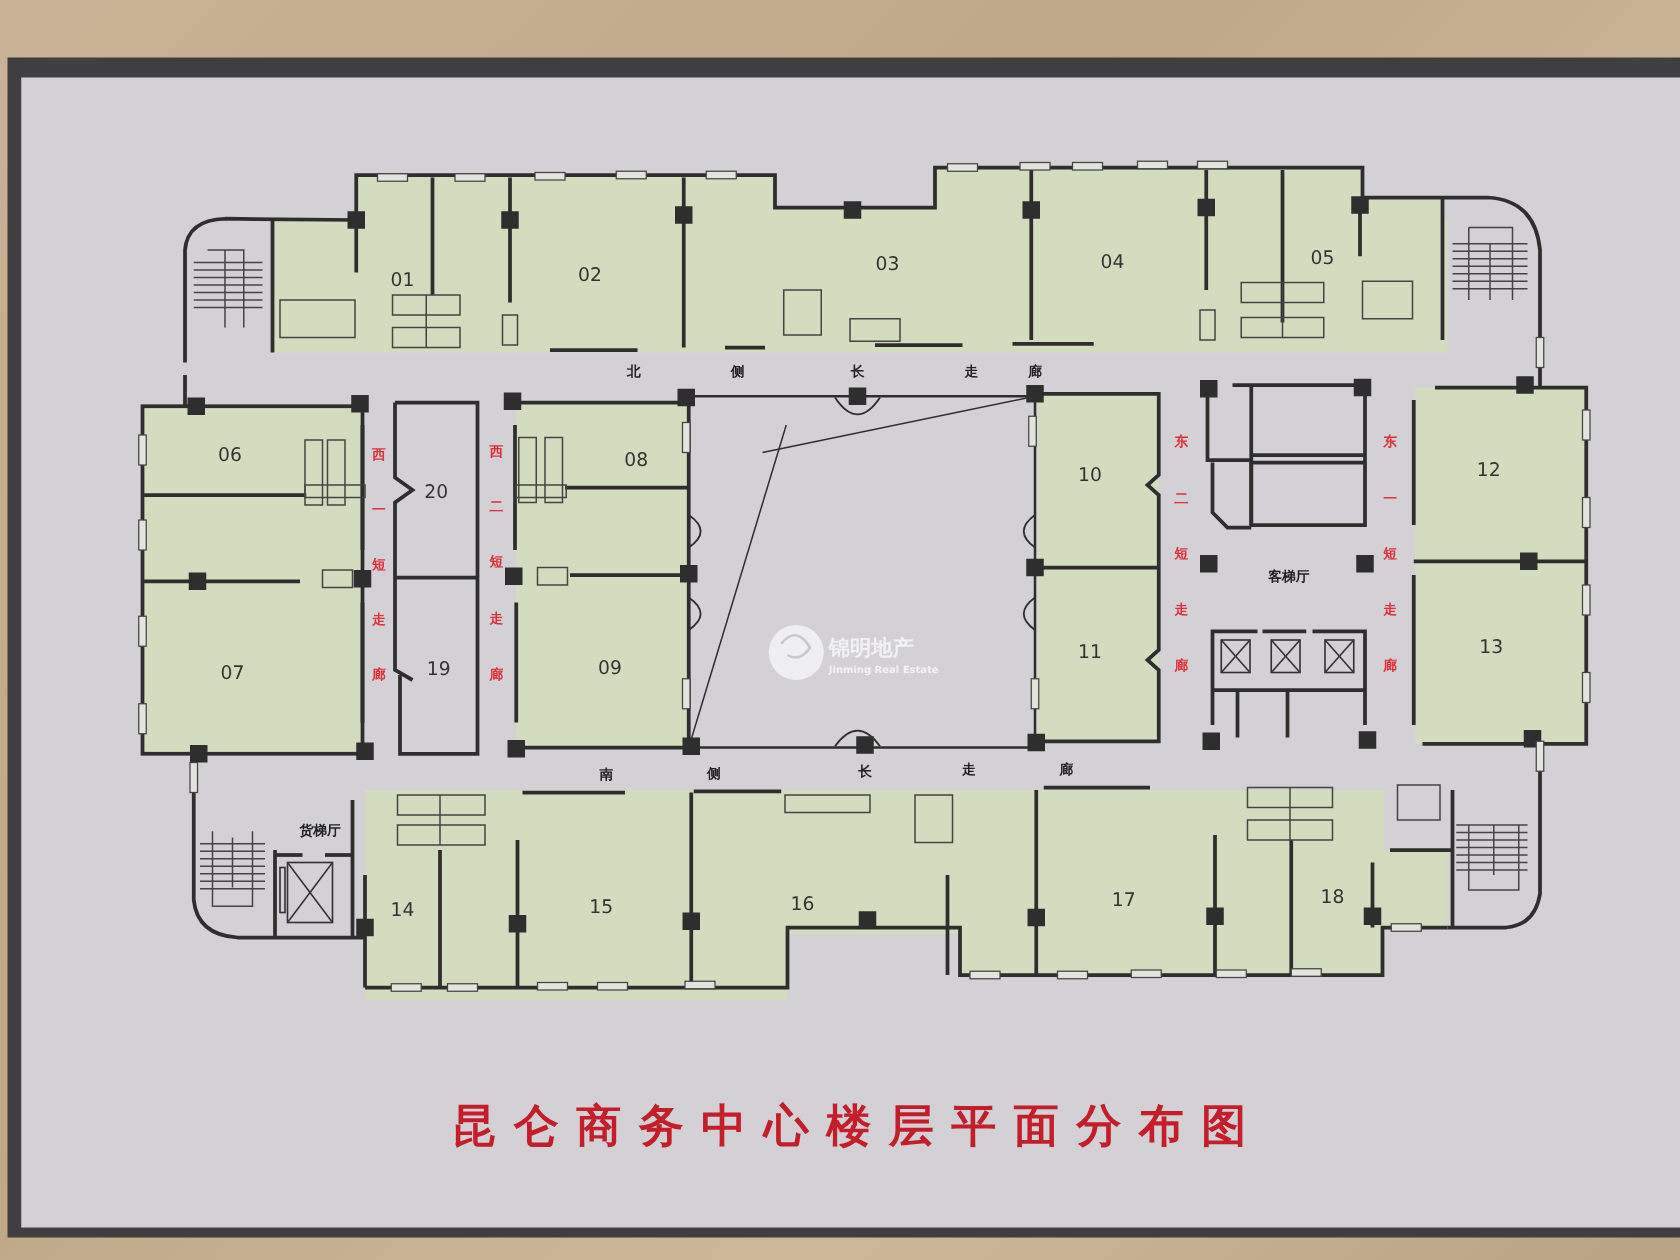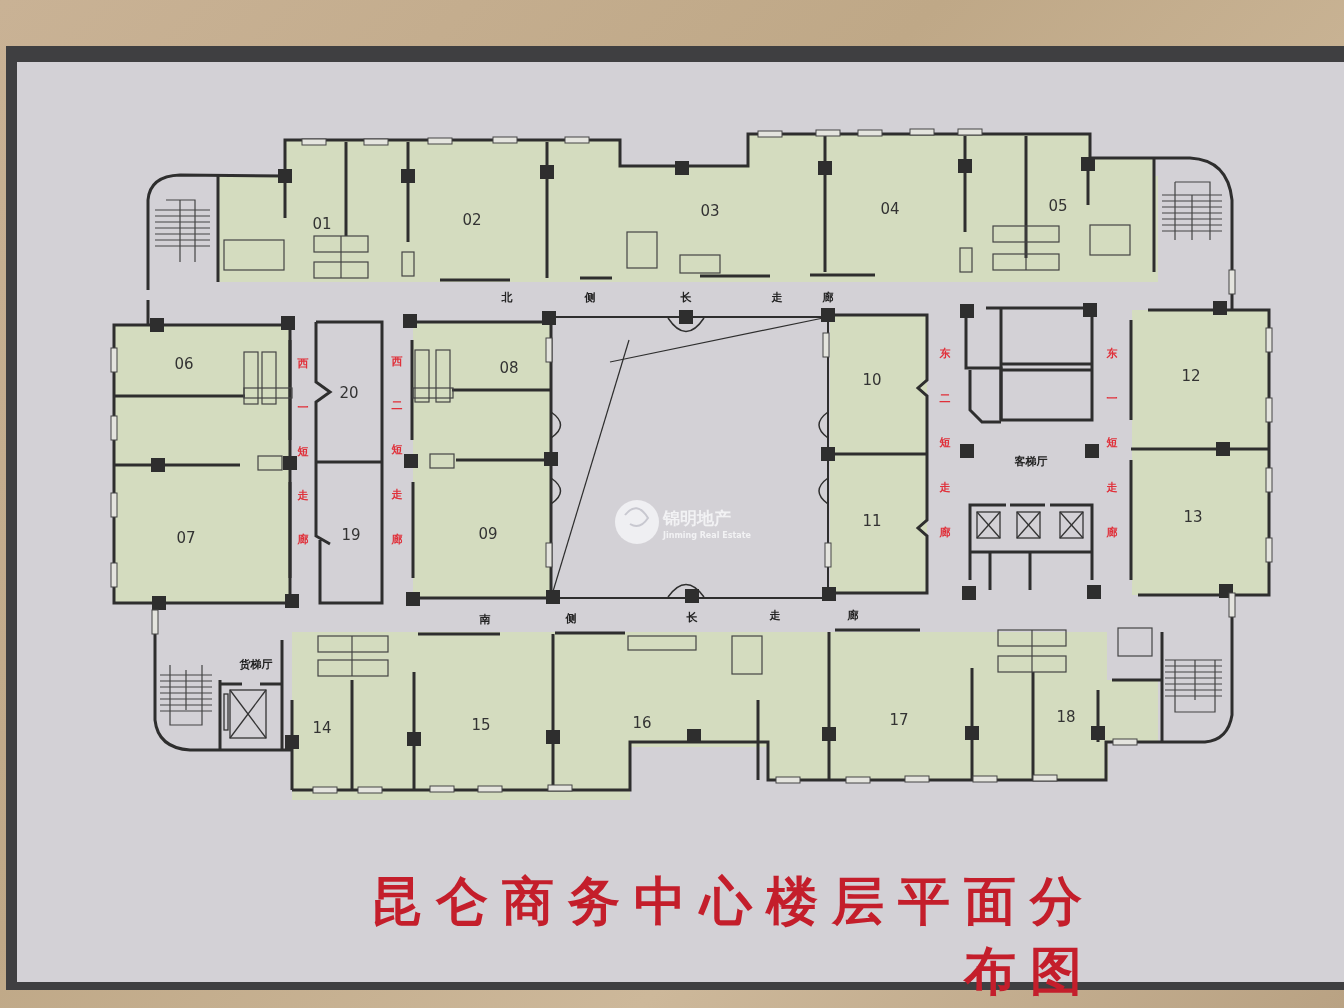--- a/index.html
+++ b/index.html
@@ -12,23 +12,23 @@
     .board {
       position: absolute; left: 6px; top: 46px; width: 1338px; height: 944px;
       background: #3f3f41;
     }
     .panel {
       position: absolute; left: 17px; top: 62px; width: 1327px; height: 920px;
       background: #d3d1d6;
     }
     svg.plan { position: absolute; left: 0; top: 0; }
     .title {
-      position: absolute; left: 316px; top: 866px; width: 780px; height: 70px;
+      position: absolute; left: 296px; top: 866px; width: 780px; height: 70px;
       color: #c41e2b; font-family: "DejaVu Serif", serif; font-weight: bold;
-      font-size: 52px; letter-spacing: 14px; text-align: right; line-height: 70px;
+      font-size: 36px; letter-spacing: 14px; text-align: center; line-height: 70px;
     }
     .room-label { font-family: "DejaVu Sans", sans-serif; font-size: 15px; fill: #333; }
     .corr-label { font-family: "DejaVu Sans", sans-serif; font-size: 11px; font-weight: bold; fill: #222; }
     .red-label { font-family: "DejaVu Sans", sans-serif; font-size: 11px; font-weight: bold; fill: #e0303a; }
     .hall-label { font-family: "DejaVu Sans", sans-serif; font-size: 11px; font-weight: bold; fill: #222; }
     .wm-cn { font-family: "DejaVu Sans", sans-serif; font-size: 17px; font-weight: bold; fill: #f4f4f6; }
     .wm-en { font-family: "DejaVu Sans", sans-serif; font-size: 8px; font-weight: bold; fill: #f4f4f6; }
   </style>
 </head>
 <body>

